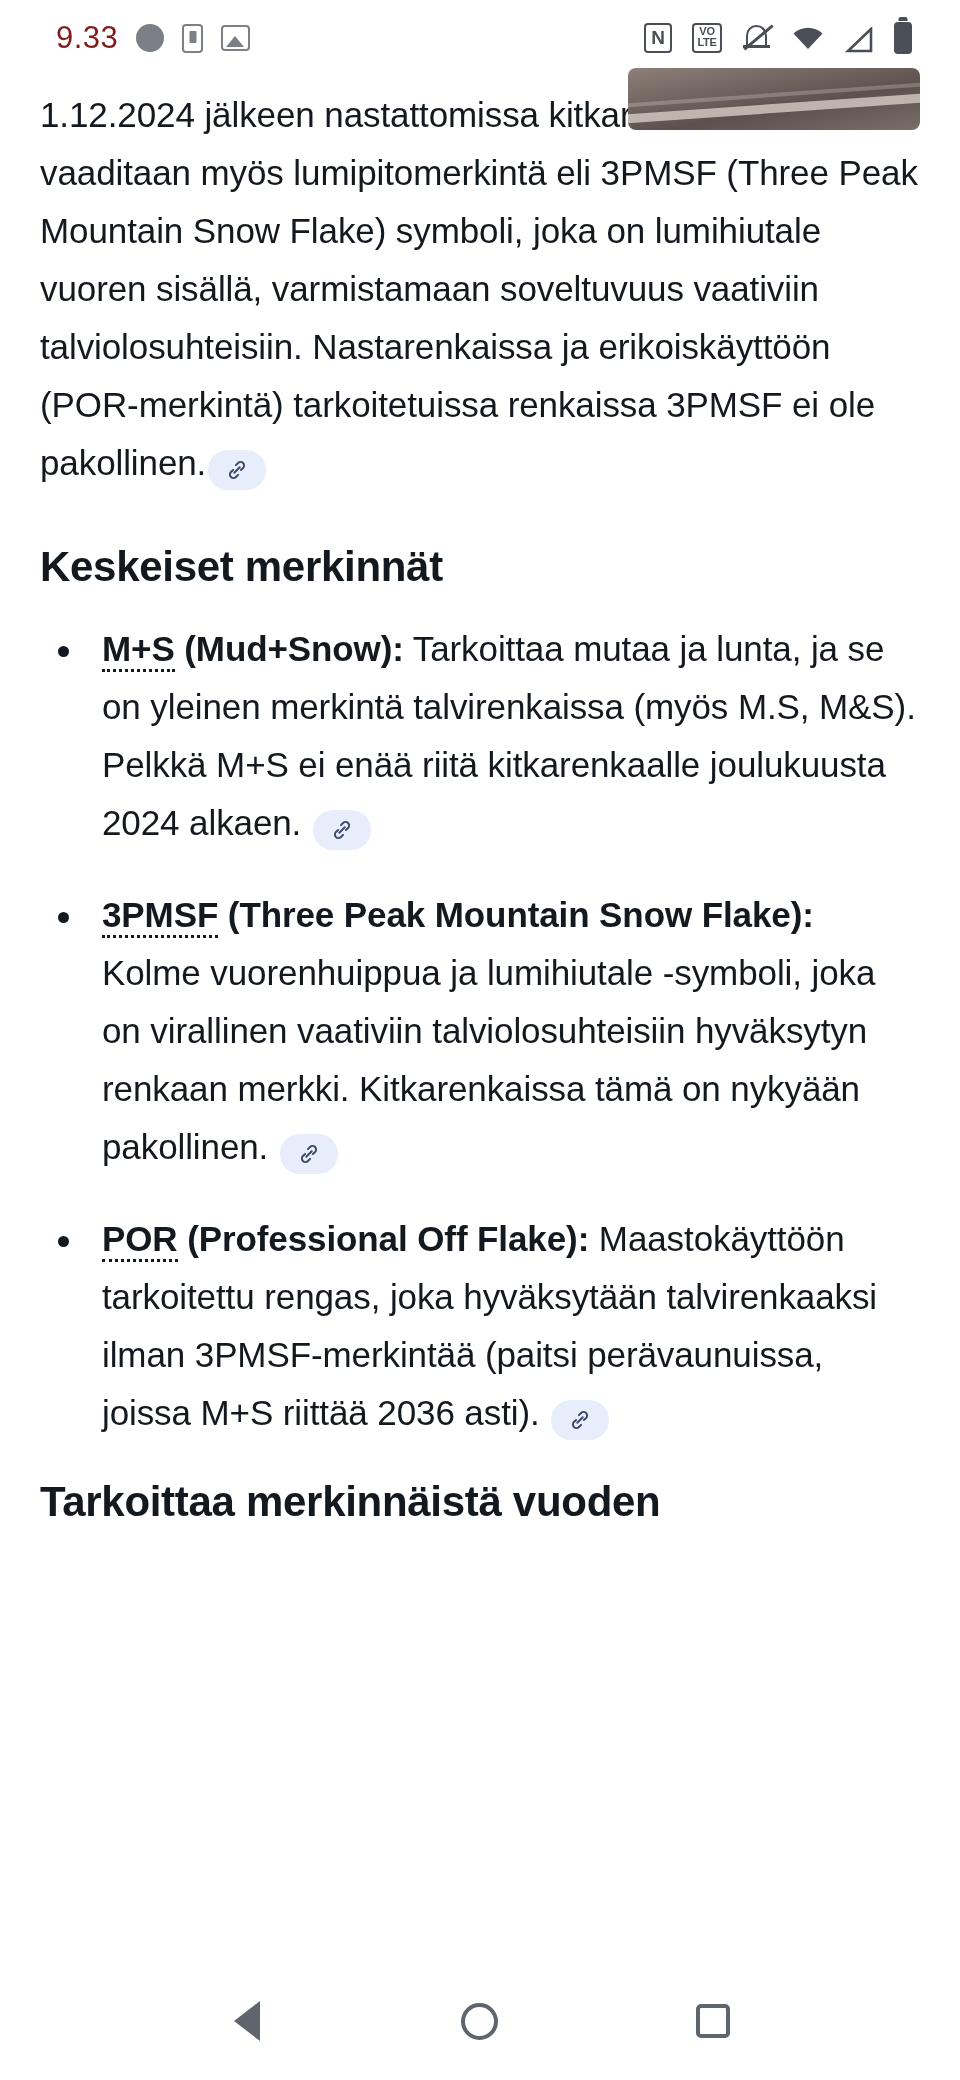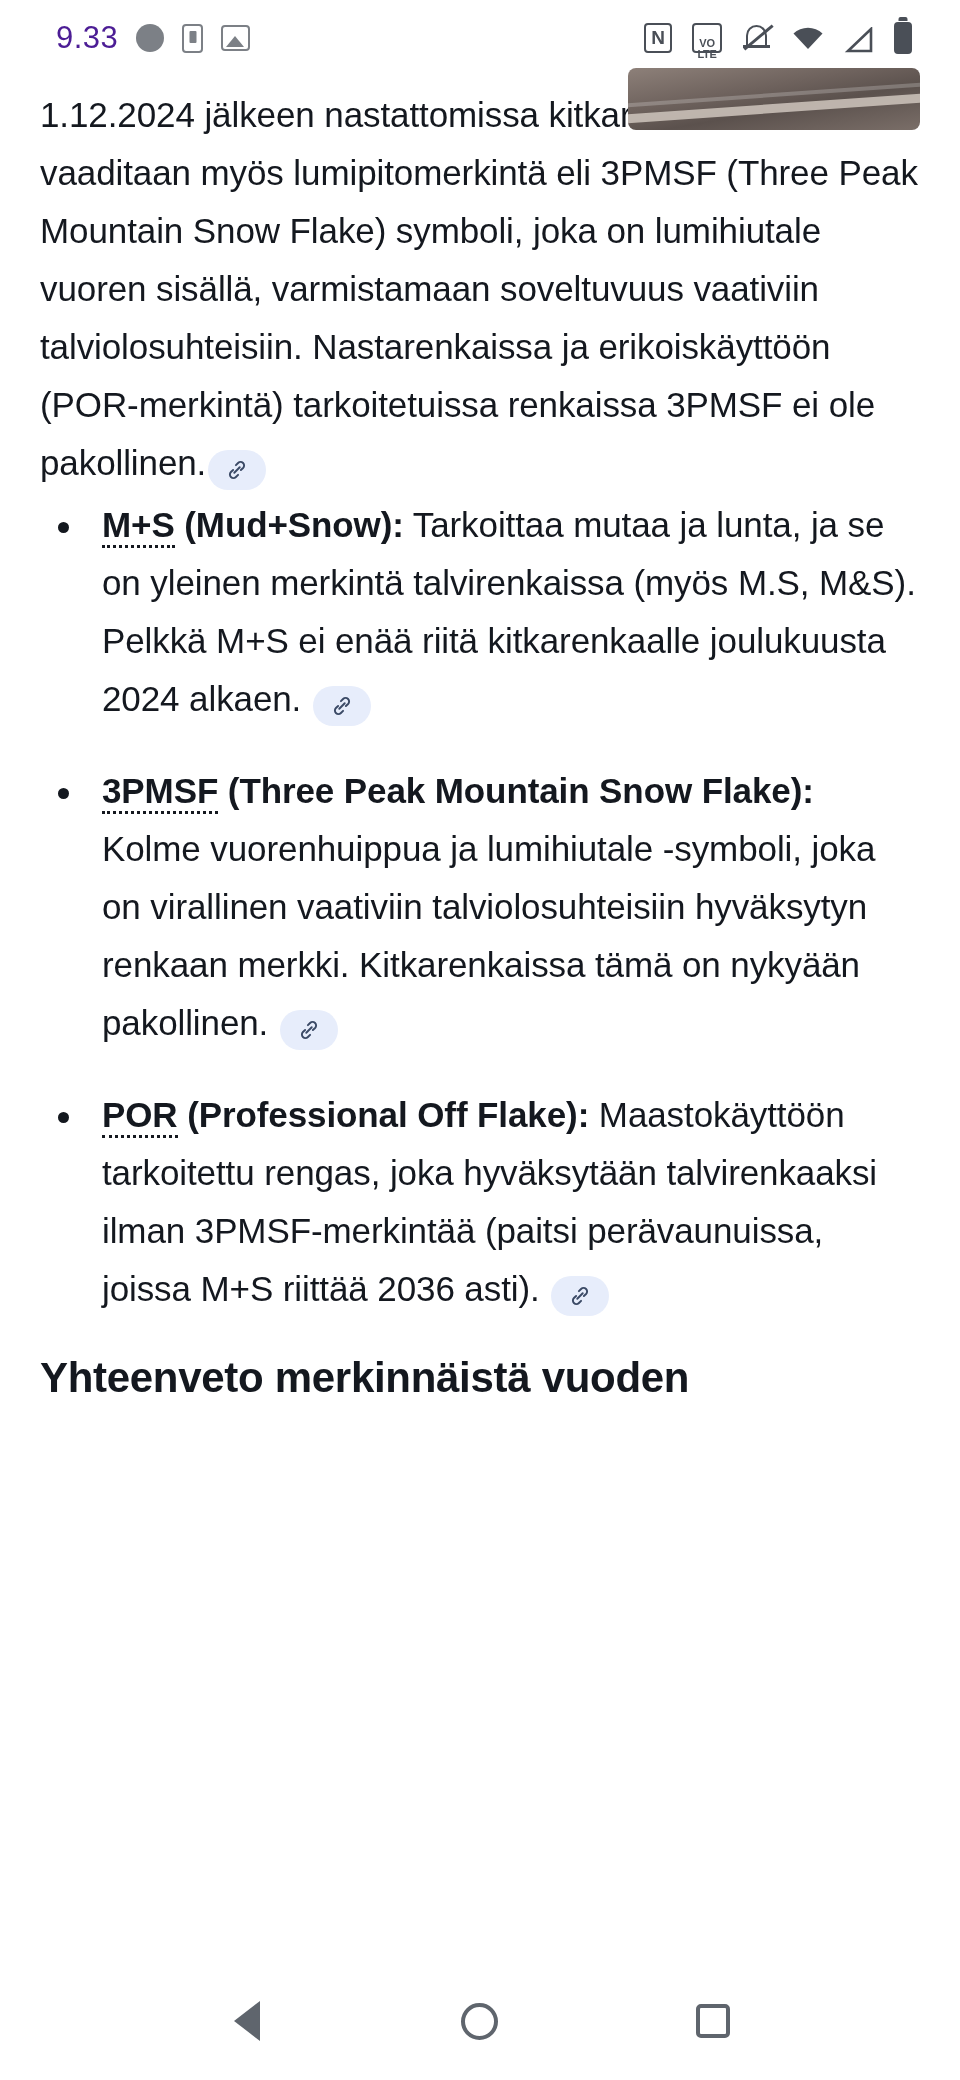--- a/index.html
+++ b/index.html
@@ -16,21 +16,21 @@
 
   
   .statusbar {
     height: 76px;
     display: flex;
     align-items: center;
     padding: 0 48px 0 56px;
     font-size: 31px;
     color: #4a4f57;
   }
-  .statusbar .clock { letter-spacing: 0.5px; font-size: 31px; color: #4c1d95; }
+  .statusbar .clock { letter-spacing: 0.5px; font-size: 31px; color: #7f1d1d; }
   .status-left { display: flex; align-items: center; gap: 18px; }
   .status-right { margin-left: auto; display: flex; align-items: center; gap: 20px; }
 
   .dot-icon {
     width: 28px; height: 28px; border-radius: 50%;
     background: #7c8086; display: inline-block;
   }
   .sim-icon {
     width: 21px; height: 29px; border: 2.5px solid #7c8086; border-radius: 4px;
     position: relative;
@@ -51,21 +51,21 @@
     border-bottom: 11px solid #7c8086;
   }
   .nfc-icon {
     width: 28px; height: 30px; border: 2.5px solid #4a4f57; border-radius: 4px;
     font-size: 19px; line-height: 26px; text-align: center; font-weight: bold;
     color: #4a4f57;
   }
   .volte-icon {
     width: 30px; height: 30px; border: 2.5px solid #4a4f57; border-radius: 4px;
     font-size: 11px; line-height: 11px; text-align: center; font-weight: bold;
-    color: #4a4f57; padding-top: 13px; letter-spacing: -0.3px;
+    color: #4a4f57; padding-top: 1px; letter-spacing: -0.3px;
   }
   .bell-off-icon { position: relative; width: 30px; height: 32px; }
   .bell-off-icon .bell {
     position: absolute; left: 4px; top: 3px;
     width: 21px; height: 20px;
     border: 2.5px solid #4a4f57;
     border-bottom: none;
     border-radius: 11px 11px 0 0;
   }
   .bell-off-icon .base {
@@ -272,20 +272,21 @@
   <div class="thumb"></div>
 
   <p class="para"><span>1.12.2024 jälkeen nastattomissa kitkarenkaissa vaaditaan myös lumipitomerkintä eli 3PMSF (Three Peak Mountain Snow Flake) symboli, joka on lumihiutale vuoren sisällä, varmistamaan soveltuvuus vaativiin talviolosuhteisiin. Nastarenkaissa ja erikoiskäyttöön (POR-merkintä) tarkoitetuissa renkaissa 3PMSF ei ole pakollinen.</span><span class="link-chip">
         <svg width="26" height="26" viewBox="0 0 24 24">
           <path d="M9.5 14.5 L14.5 9.5" stroke="#3b4a66" stroke-width="1.8" stroke-linecap="round" fill="none"></path>
           <path d="M11 7.5 L13 5.5 a3.2 3.2 0 0 1 4.6 4.6 L15.6 12" stroke="#3b4a66" stroke-width="1.8" stroke-linecap="round" fill="none"></path>
           <path d="M13 16.5 L11 18.5 a3.2 3.2 0 0 1 -4.6 -4.6 L8.4 12" stroke="#3b4a66" stroke-width="1.8" stroke-linecap="round" fill="none"></path>
         </svg>
       </span></p>
 
+  <h2 class="section-title">Keskeiset merkinnät</h2>
 
   <ul class="bullets">
     <li>
       <span class="term">M+S</span><span class="bold"> (Mud+Snow):</span><span> Tarkoittaa mutaa ja lunta, ja se on yleinen merkintä talvirenkaissa (myös M.S, M&amp;S). Pelkkä M+S ei enää riitä kitkarenkaalle joulukuusta 2024 alkaen.</span>
       <span class="link-chip">
           <svg width="26" height="26" viewBox="0 0 24 24">
             <path d="M9.5 14.5 L14.5 9.5" stroke="#3b4a66" stroke-width="1.8" stroke-linecap="round" fill="none"></path>
             <path d="M11 7.5 L13 5.5 a3.2 3.2 0 0 1 4.6 4.6 L15.6 12" stroke="#3b4a66" stroke-width="1.8" stroke-linecap="round" fill="none"></path>
             <path d="M13 16.5 L11 18.5 a3.2 3.2 0 0 1 -4.6 -4.6 L8.4 12" stroke="#3b4a66" stroke-width="1.8" stroke-linecap="round" fill="none"></path>
           </svg>
@@ -306,21 +307,21 @@
       <span class="link-chip">
           <svg width="26" height="26" viewBox="0 0 24 24">
             <path d="M9.5 14.5 L14.5 9.5" stroke="#3b4a66" stroke-width="1.8" stroke-linecap="round" fill="none"></path>
             <path d="M11 7.5 L13 5.5 a3.2 3.2 0 0 1 4.6 4.6 L15.6 12" stroke="#3b4a66" stroke-width="1.8" stroke-linecap="round" fill="none"></path>
             <path d="M13 16.5 L11 18.5 a3.2 3.2 0 0 1 -4.6 -4.6 L8.4 12" stroke="#3b4a66" stroke-width="1.8" stroke-linecap="round" fill="none"></path>
           </svg>
         </span>
     </li>
   </ul>
 
-  <div class="cut-title">Yhteenveto merkinnäistä vuoden</div>
+  <div class="cut-title">Tarkoittaa merkinnäistä vuoden</div>
 </div>
 
 <div class="clip"></div>
 
 <div class="navbar">
   <div class="nav-btn">
     <span class="tri-back"></span>
   </div>
   <div class="nav-btn">
     <span class="circle-home"></span>

